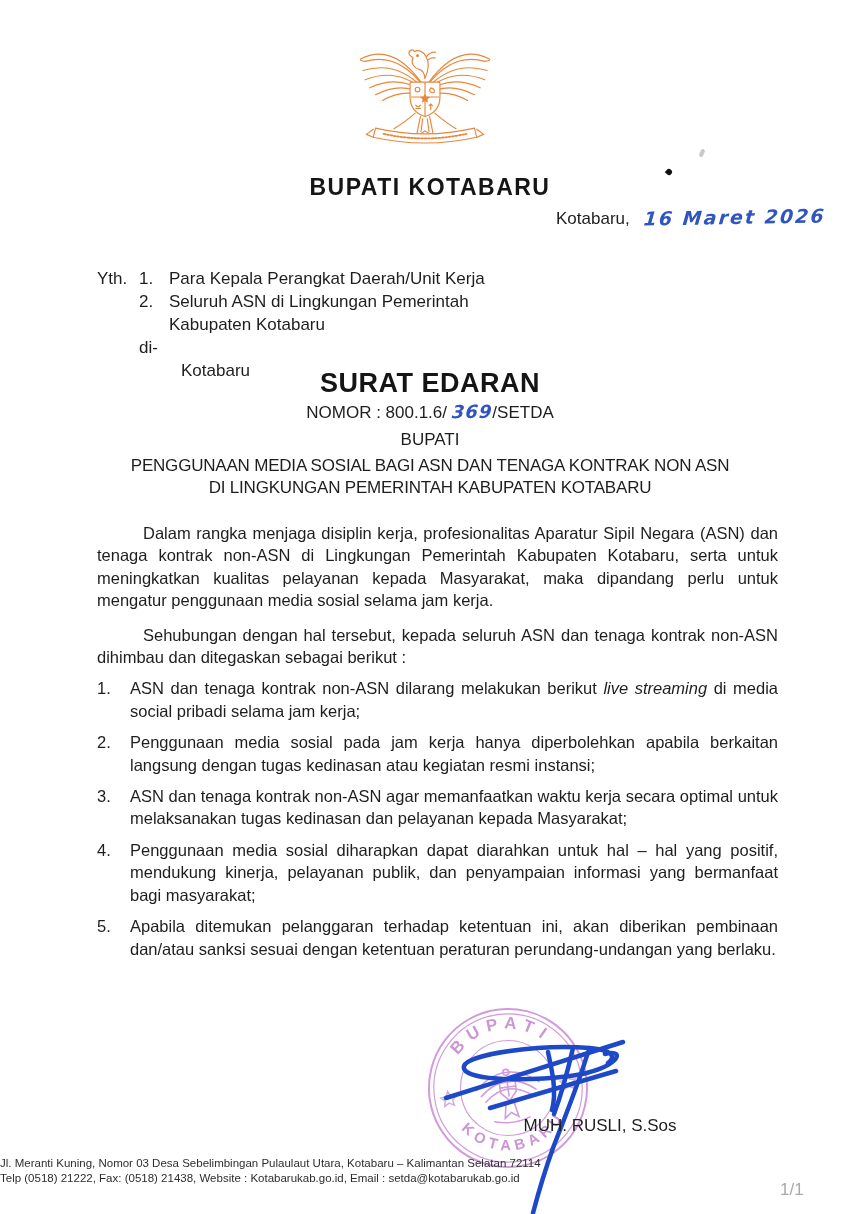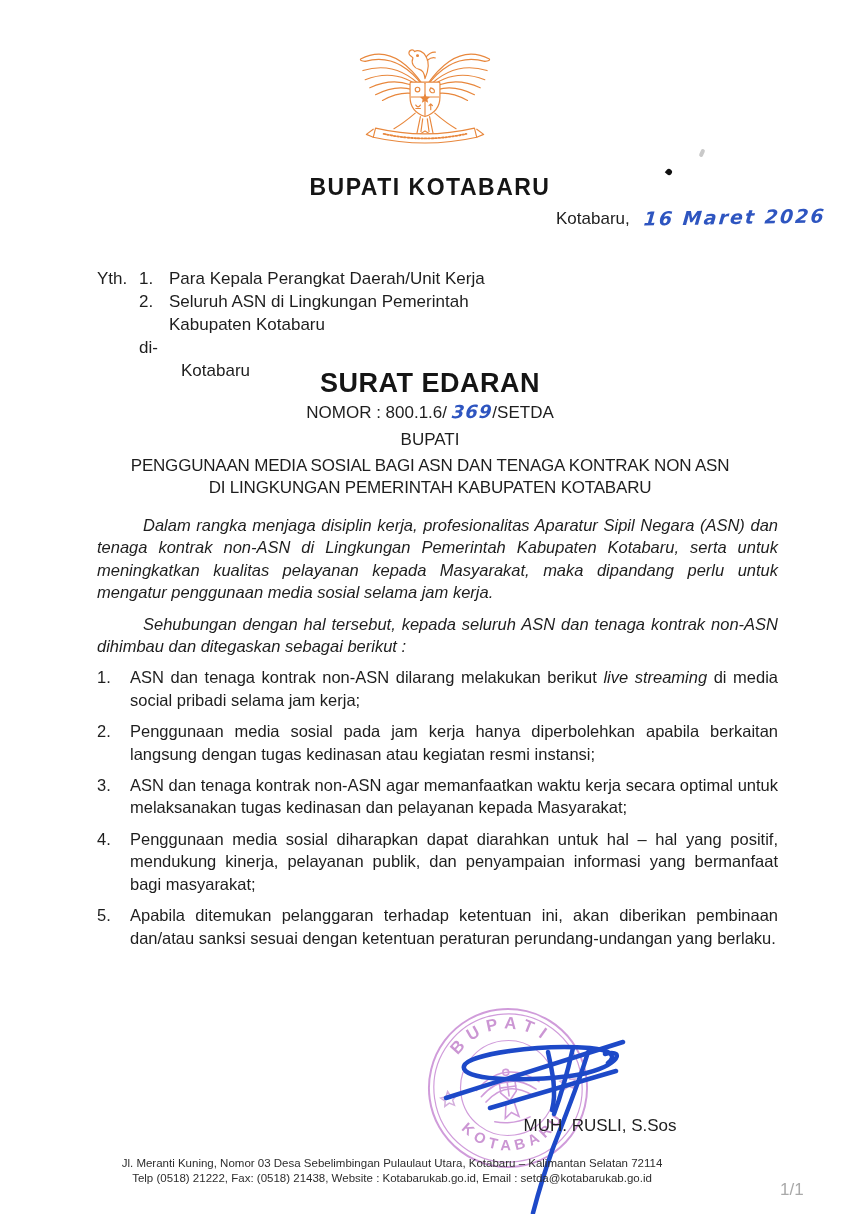--- a/index.html
+++ b/index.html
@@ -39,37 +39,37 @@
   
   .se-title { position:absolute; left:0; top:368px; width:860px; text-align:center;
     font-size:27px; font-weight:bold; letter-spacing:0.5px; color:#151515; }
   .nomor { position:absolute; left:0; top:401px; width:860px; text-align:center; font-size:17px; }
   .tentang { position:absolute; left:0; top:430px; width:860px; text-align:center; font-size:17px; }
   .subject { position:absolute; left:0; top:455px; width:860px; text-align:center;
     font-size:17px; line-height:22px; letter-spacing:-0.2px; }
 
   
   .body { position:absolute; left:97px; top:510px; width:681px; font-size:16.5px; line-height:22.4px; }
-  .body p { margin:4px 0 9px 0; text-align:justify;font-style:italic; }
+  .body p { margin:12px 0 9px 0; text-align:justify; }
   .indent { text-indent:46px; }
   .item { display:flex; margin:0 0 9px 0; }
   .item .no { width:33px; flex:none; }
   .item .txt { flex:1; text-align:justify; }
 
   
   .sig-title { position:absolute; left:460px; top:1016px; width:280px; text-align:center;
     font-size:17px; white-space:nowrap; }
   .sig-name  { position:absolute; left:460px; top:1116px; width:280px; text-align:center;
     font-size:17px; white-space:nowrap; }
   .stamp { position:absolute; left:424px; top:1004px; width:168px; height:168px;
     opacity:0.8; transform:rotate(-8deg); }
   .signature { position:absolute; left:430px; top:1018px; width:225px; height:196px; }
 
   
-  .footer { position:absolute; left:0; top:1156px; width:784px; text-align:center;
+  .footer { position:absolute; left:0; top:1156px; width:784px; 
     font-size:11.5px; line-height:14.5px; color:#2d2d2d; }
   .page-num { position:absolute; left:780px; top:1180px; font-size:17px; color:#a9a9a9; }
 </style>
 </head>
 <body>
 
 <div class="page">
 
   <div class="emblem">
     <svg viewBox="0 0 240 210" width="138" height="138" fill="none" stroke="#e8873c" stroke-width="2" stroke-linecap="round" stroke-linejoin="round">

